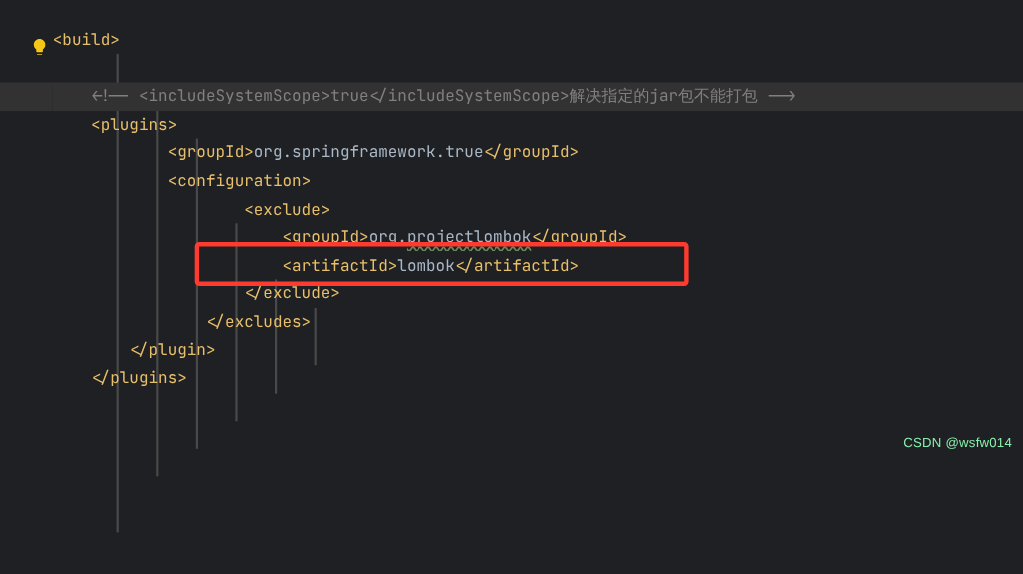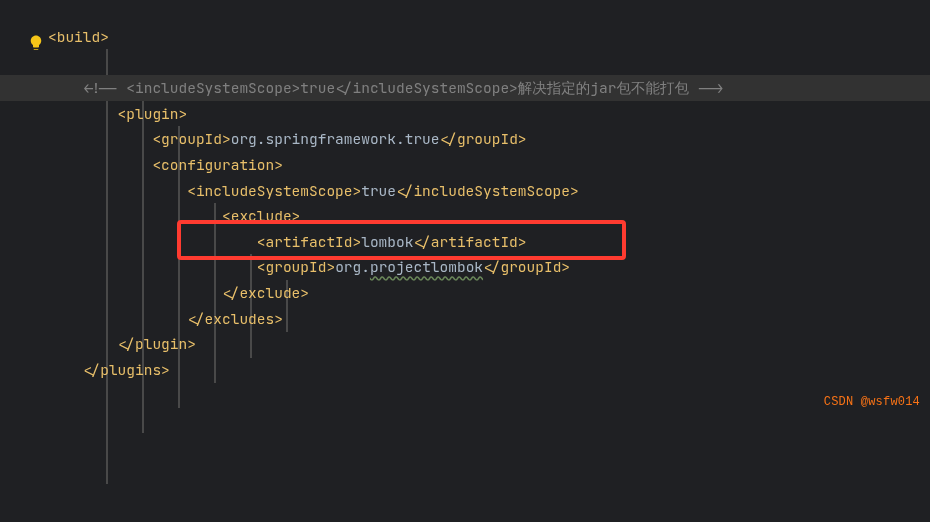--- a/index.html
+++ b/index.html
@@ -10,21 +10,21 @@
   .code{position:absolute;left:48px;top:24px;right:0;}
   .line{white-space:pre;position:relative;height:25.6px;}
   .line.hl{background:#323232;}
   .line.hl::before{content:"";position:absolute;left:-48px;top:0;width:48px;height:100%;background:#323232;}
   .highlight-box{position:absolute;border:4px solid #ff3b30;border-radius:4px;pointer-events:none;}
   .tag{color:#e8bf6a;}
   .txt{color:#a9b7c6;}
   .cmt{color:#808080;}
   .wavy{text-decoration:underline wavy #6a8759;text-decoration-skip-ink:none;text-underline-offset:3px;}
   .fold-bar{position:absolute;top:25px;width:2px;background:#4e4e4e;opacity:0.9;}
-  .watermark{position:absolute;right:10px;bottom:6px;color:#f97316;font-family:Liberation Mono, monospace;font-size:12px;letter-spacing:0.2px;}
+  .watermark{position:absolute;right:10px;bottom:6px;color:#86efac;font-family:Liberation Sans, sans-serif;font-size:12px;letter-spacing:0.2px;}
 </style>
 </head>
 <body>
 
 <div class="editor">
   <div class="gutter">
     <span class="bulb">
       <svg width="18" height="18" viewBox="0 0 24 24">
           <path fill="#f5c518" d="M9 21h6v-1H9v1zm3-19C8.14 2 5 5.14 5 9c0 2.38 1.19 4.47 3 5.74V17c0 .55.45 1 1 1h6c.55 0 1-.45 1-1v-2.26c1.81-1.27 3-3.36 3-5.74 0-3.86-3.14-7-7-7z"></path>
         </svg>
@@ -36,27 +36,26 @@
     <div class="fold-bar" style="left:58px;height:435px;"></div>
     <div class="fold-bar" style="left:94px;top:76px;height:333px;"></div>
     <div class="fold-bar" style="left:130px;top:102px;height:282px;"></div>
     <div class="fold-bar" style="left:166px;top:179px;height:180px;"></div>
     <div class="fold-bar" style="left:202px;top:230px;height:104px;"></div>
     <div class="fold-bar" style="left:238px;top:256px;height:52px;"></div>
 
     <div class="line"><span class="tag">&lt;build&gt;</span></div>
     <div class="line"></div>
     <div class="line hl">    <span class="cmt">&lt;!-- &lt;includeSystemScope&gt;true&lt;/includeSystemScope&gt;解决指定的jar包不能打包 --&gt;</span></div>
-    <div class="line">        <span class="tag">&lt;plugin&gt;</span></div>
+    <div class="line">    <span class="tag">&lt;plugins&gt;</span></div>
     <div class="line">            <span class="tag">&lt;groupId&gt;</span><span class="txt">org.springframework.true</span><span class="tag">&lt;/groupId&gt;</span></div>
     <div class="line">            <span class="tag">&lt;configuration&gt;</span></div>
-    <div class="line">                <span class="tag">&lt;includeSystemScope&gt;</span><span class="txt">true</span><span class="tag">&lt;/includeSystemScope&gt;</span></div>
     <div class="line">                    <span class="tag">&lt;exclude&gt;</span></div>
+    <div class="line">                        <span class="tag">&lt;groupId&gt;</span><span class="txt">org.</span><span class="txt wavy">projectlombok</span><span class="tag">&lt;/groupId&gt;</span></div>
     <div class="line">                        <span class="tag">&lt;artifactId&gt;</span><span class="txt">lombok</span><span class="tag">&lt;/artifactId&gt;</span></div>
-    <div class="line">                        <span class="tag">&lt;groupId&gt;</span><span class="txt">org.</span><span class="txt wavy">projectlombok</span><span class="tag">&lt;/groupId&gt;</span></div>
     <div class="line">                    <span class="tag">&lt;/exclude&gt;</span></div>
     <div class="line">                <span class="tag">&lt;/excludes&gt;</span></div>
     <div class="line">        <span class="tag">&lt;/plugin&gt;</span></div>
     <div class="line">    <span class="tag">&lt;/plugins&gt;</span></div>
   </div>
 
   <div class="highlight-box" style="top:220px;left:177px;width:441px;height:32px;"></div>
 
   <div class="watermark">CSDN @wsfw014</div>
 </div>

